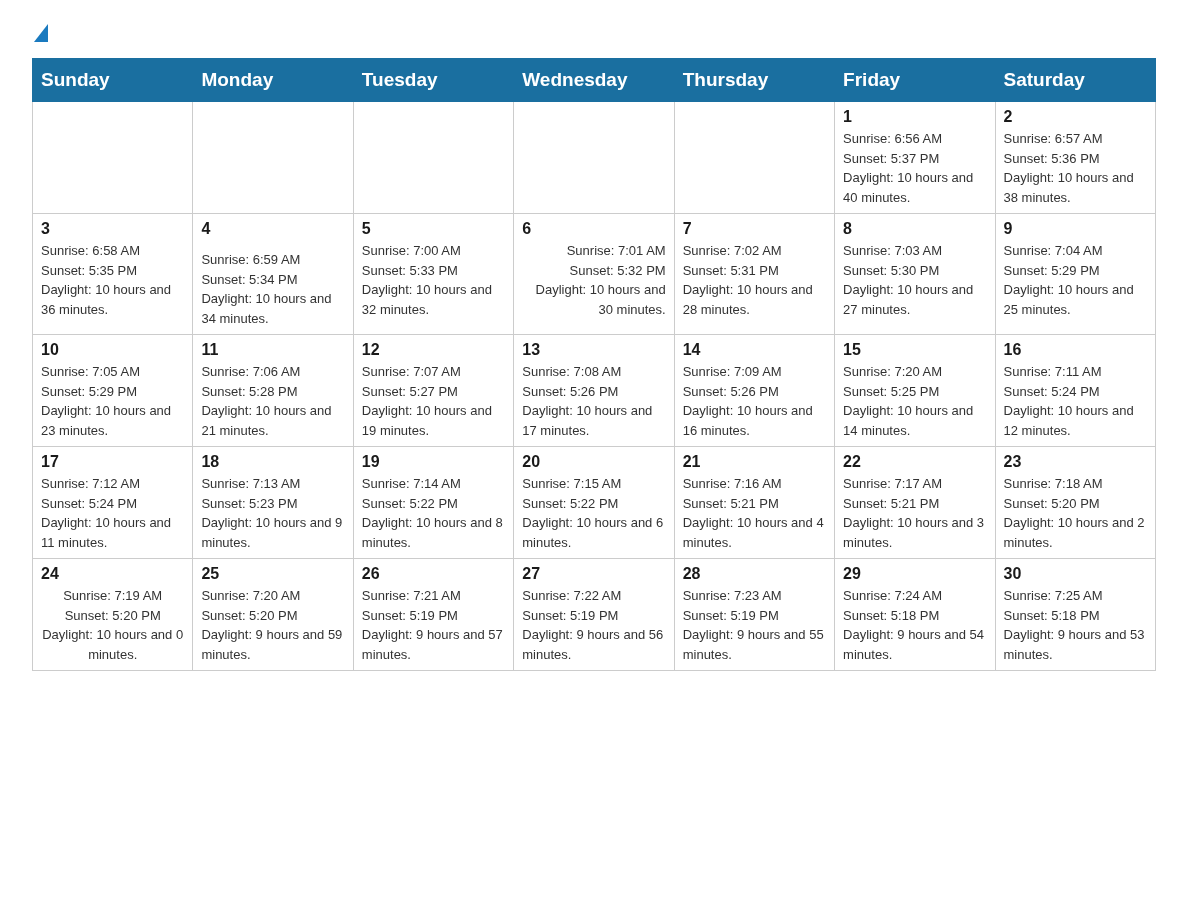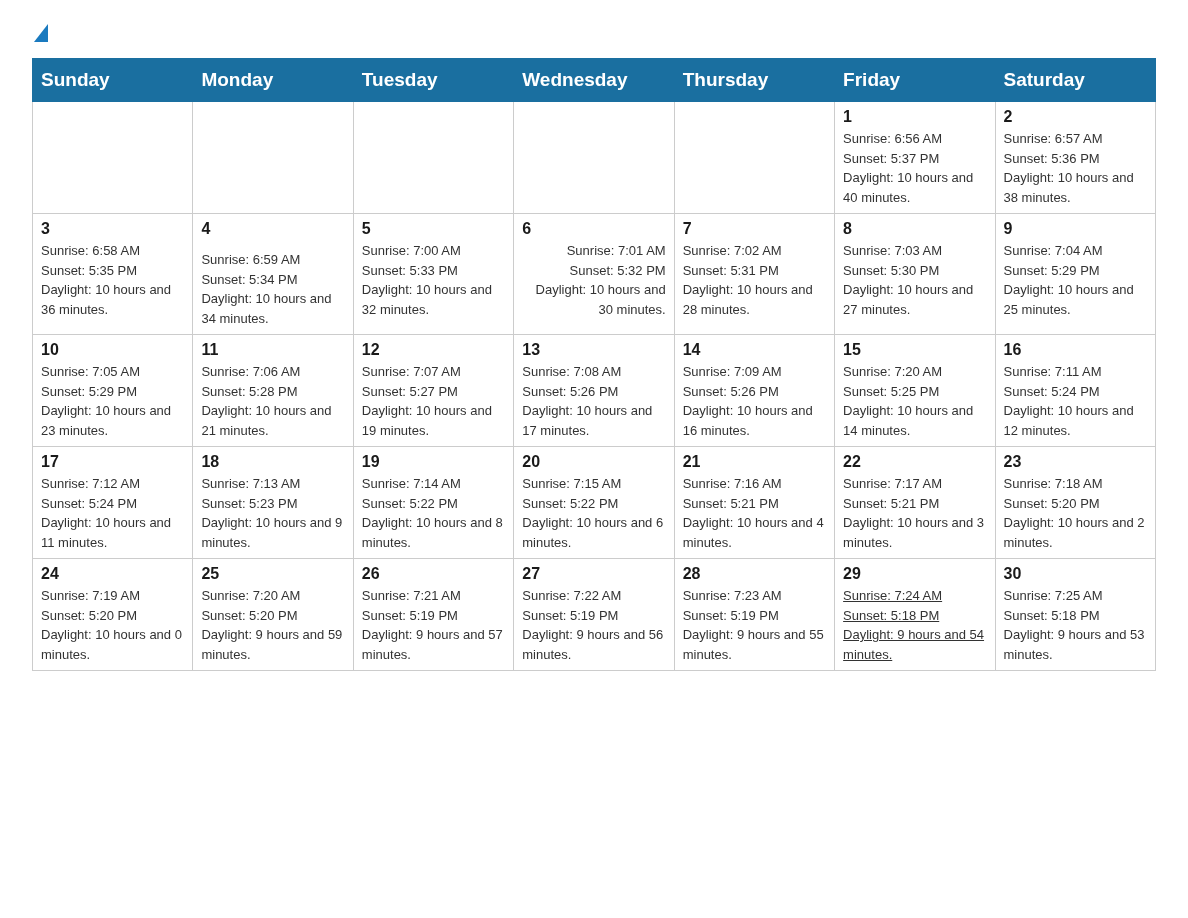--- a/index.html
+++ b/index.html
@@ -280,21 +280,21 @@
         <td>
           <span class="day-num">23</span>
           <div class="day-info" style="white-space: pre-line;">Sunrise: 7:18 AM
 Sunset: 5:20 PM
 Daylight: 10 hours and 2 minutes.</div>
         </td>
       </tr>
       <tr class="row-divider">
         <td>
           <span class="day-num">24</span>
-          <div class="day-info" style="white-space: pre-line;">Sunrise: 7:19 AM
+          <div class="day-info" style="white-space: pre-line; text-align: center;">Sunrise: 7:19 AM
 Sunset: 5:20 PM
 Daylight: 10 hours and 0 minutes.</div>
         </td>
         <td>
           <span class="day-num">25</span>
           <div class="day-info" style="white-space: pre-line;">Sunrise: 7:20 AM
 Sunset: 5:20 PM
 Daylight: 9 hours and 59 minutes.</div>
         </td>
         <td>
@@ -310,21 +310,21 @@
 Daylight: 9 hours and 56 minutes.</div>
         </td>
         <td>
           <span class="day-num">28</span>
           <div class="day-info" style="white-space: pre-line;">Sunrise: 7:23 AM
 Sunset: 5:19 PM
 Daylight: 9 hours and 55 minutes.</div>
         </td>
         <td>
           <span class="day-num">29</span>
-          <div class="day-info" style="white-space: pre-line; text-decoration: underline;">Sunrise: 7:24 AM
+          <div class="day-info" style="white-space: pre-line;">Sunrise: 7:24 AM
 Sunset: 5:18 PM
 Daylight: 9 hours and 54 minutes.</div>
         </td>
         <td>
           <span class="day-num">30</span>
           <div class="day-info" style="white-space: pre-line;">Sunrise: 7:25 AM
 Sunset: 5:18 PM
 Daylight: 9 hours and 53 minutes.</div>
         </td>
       </tr>

